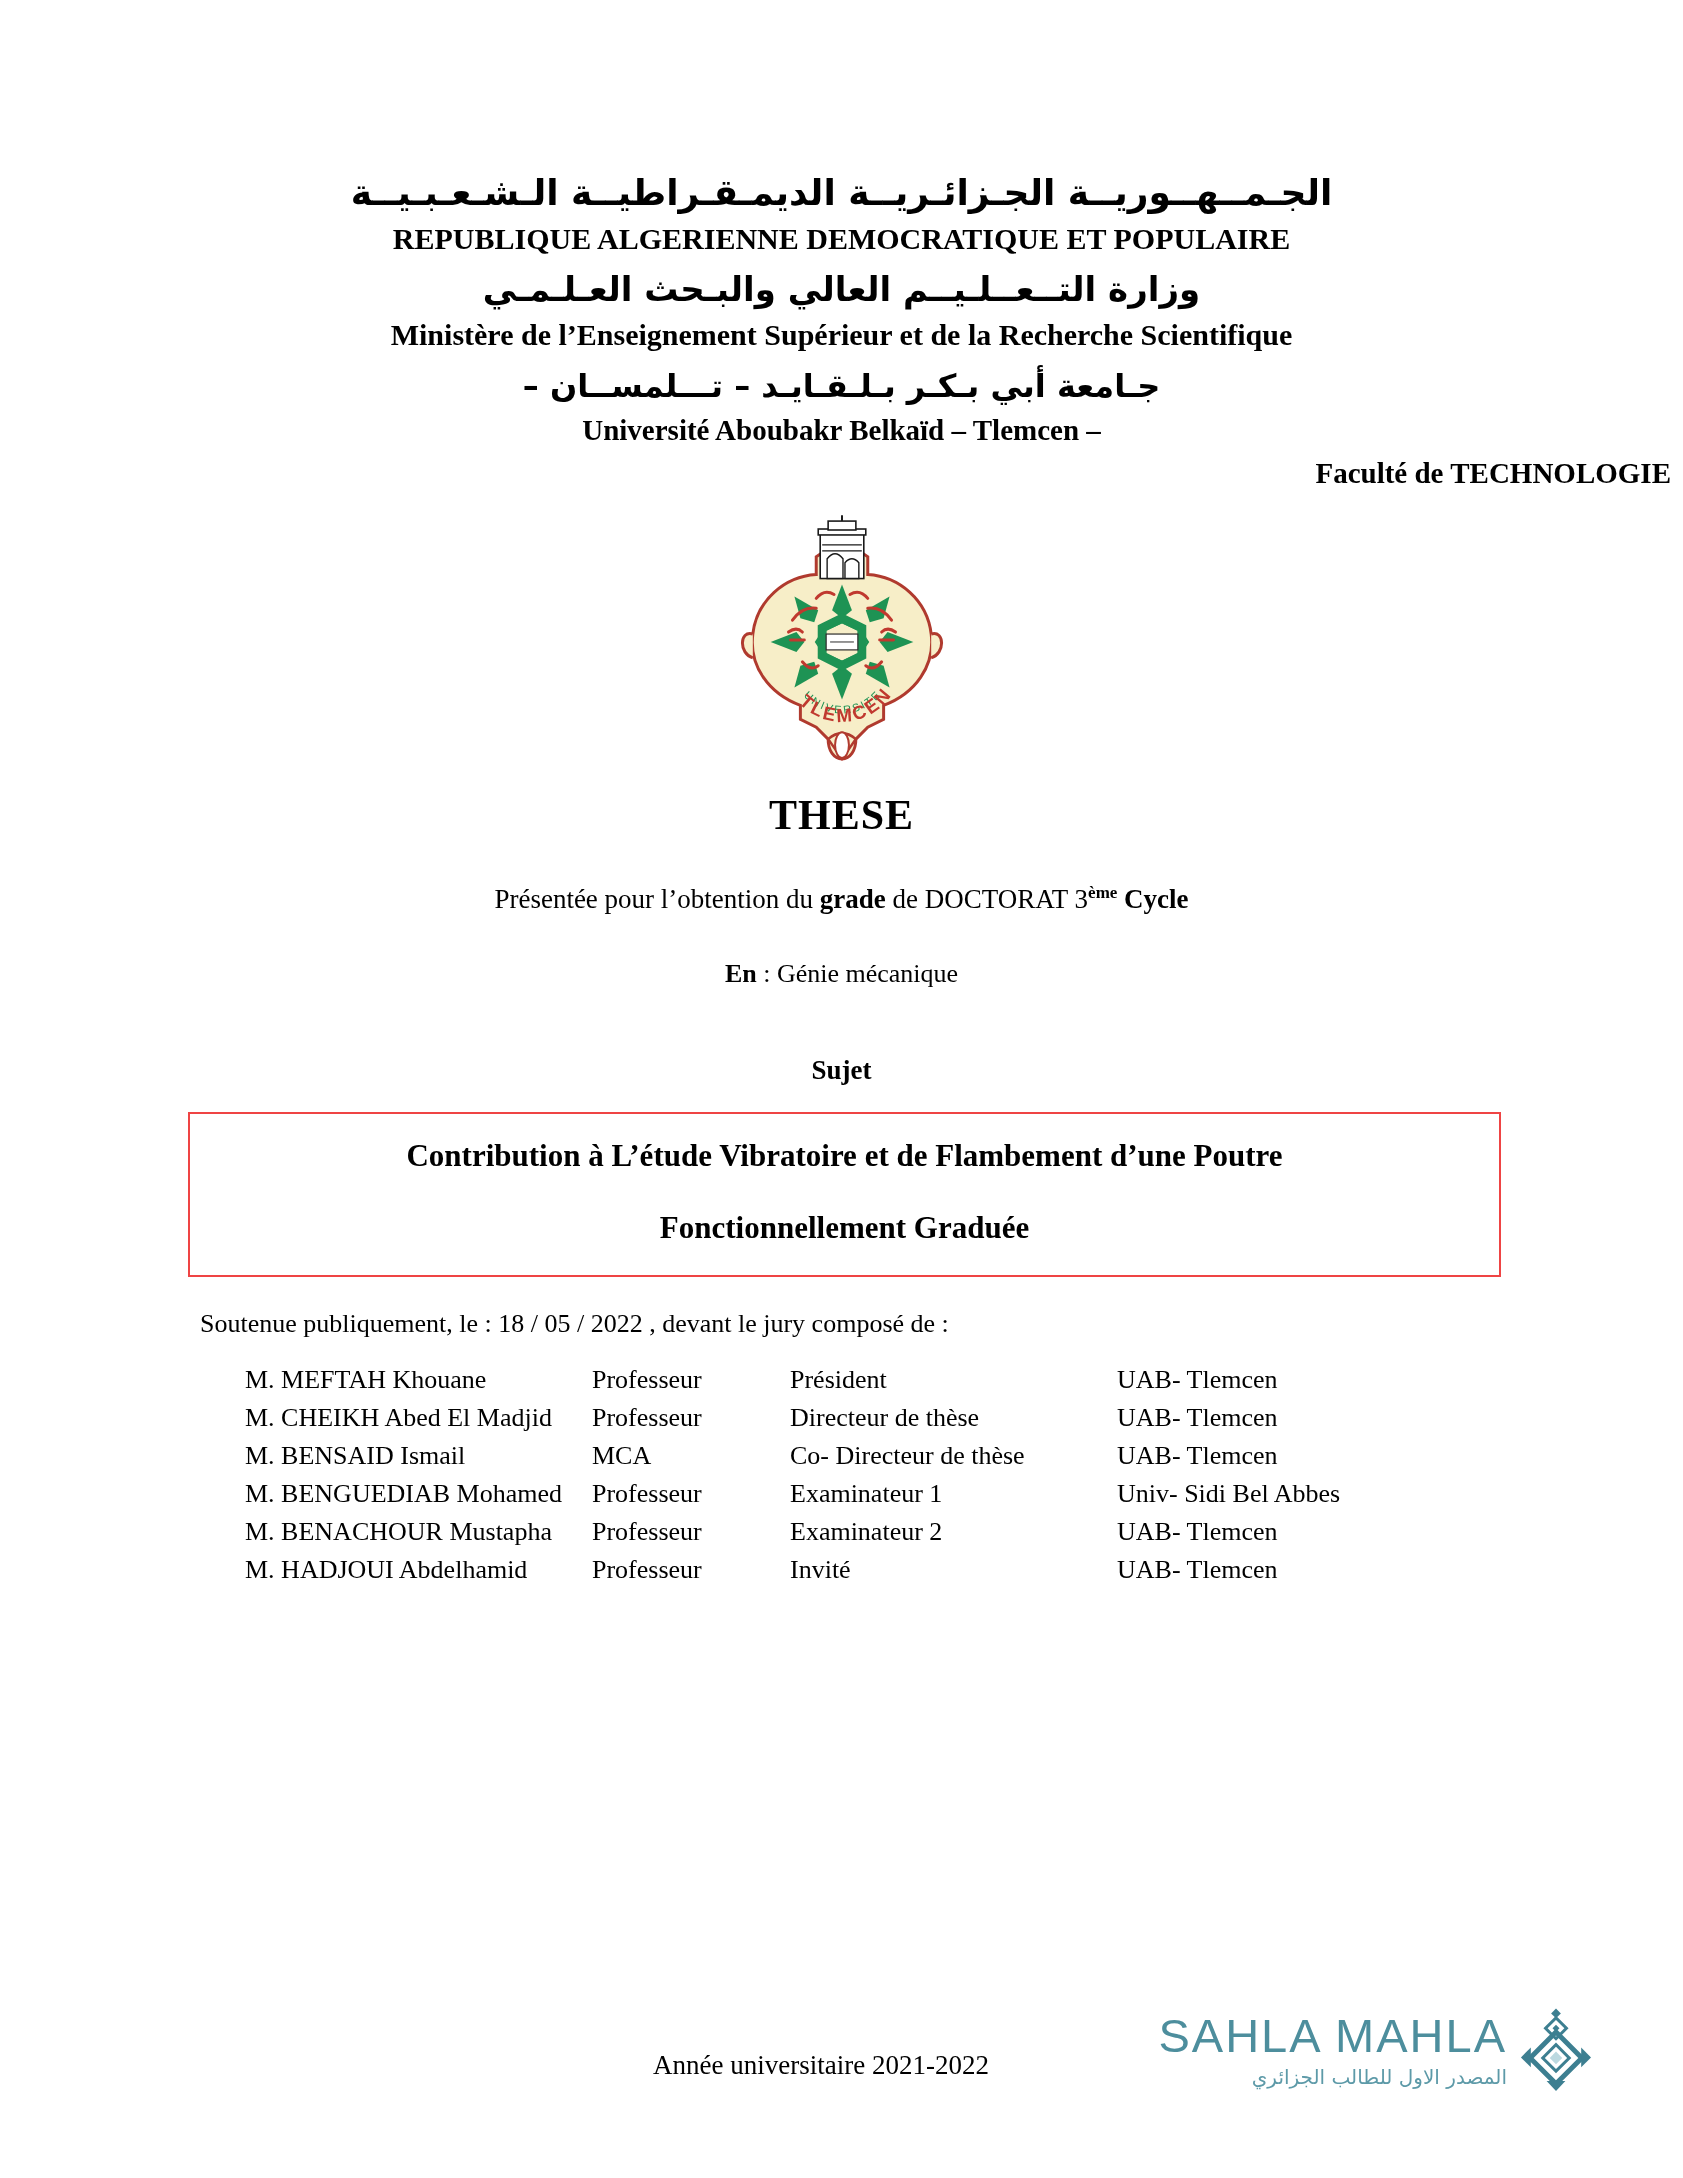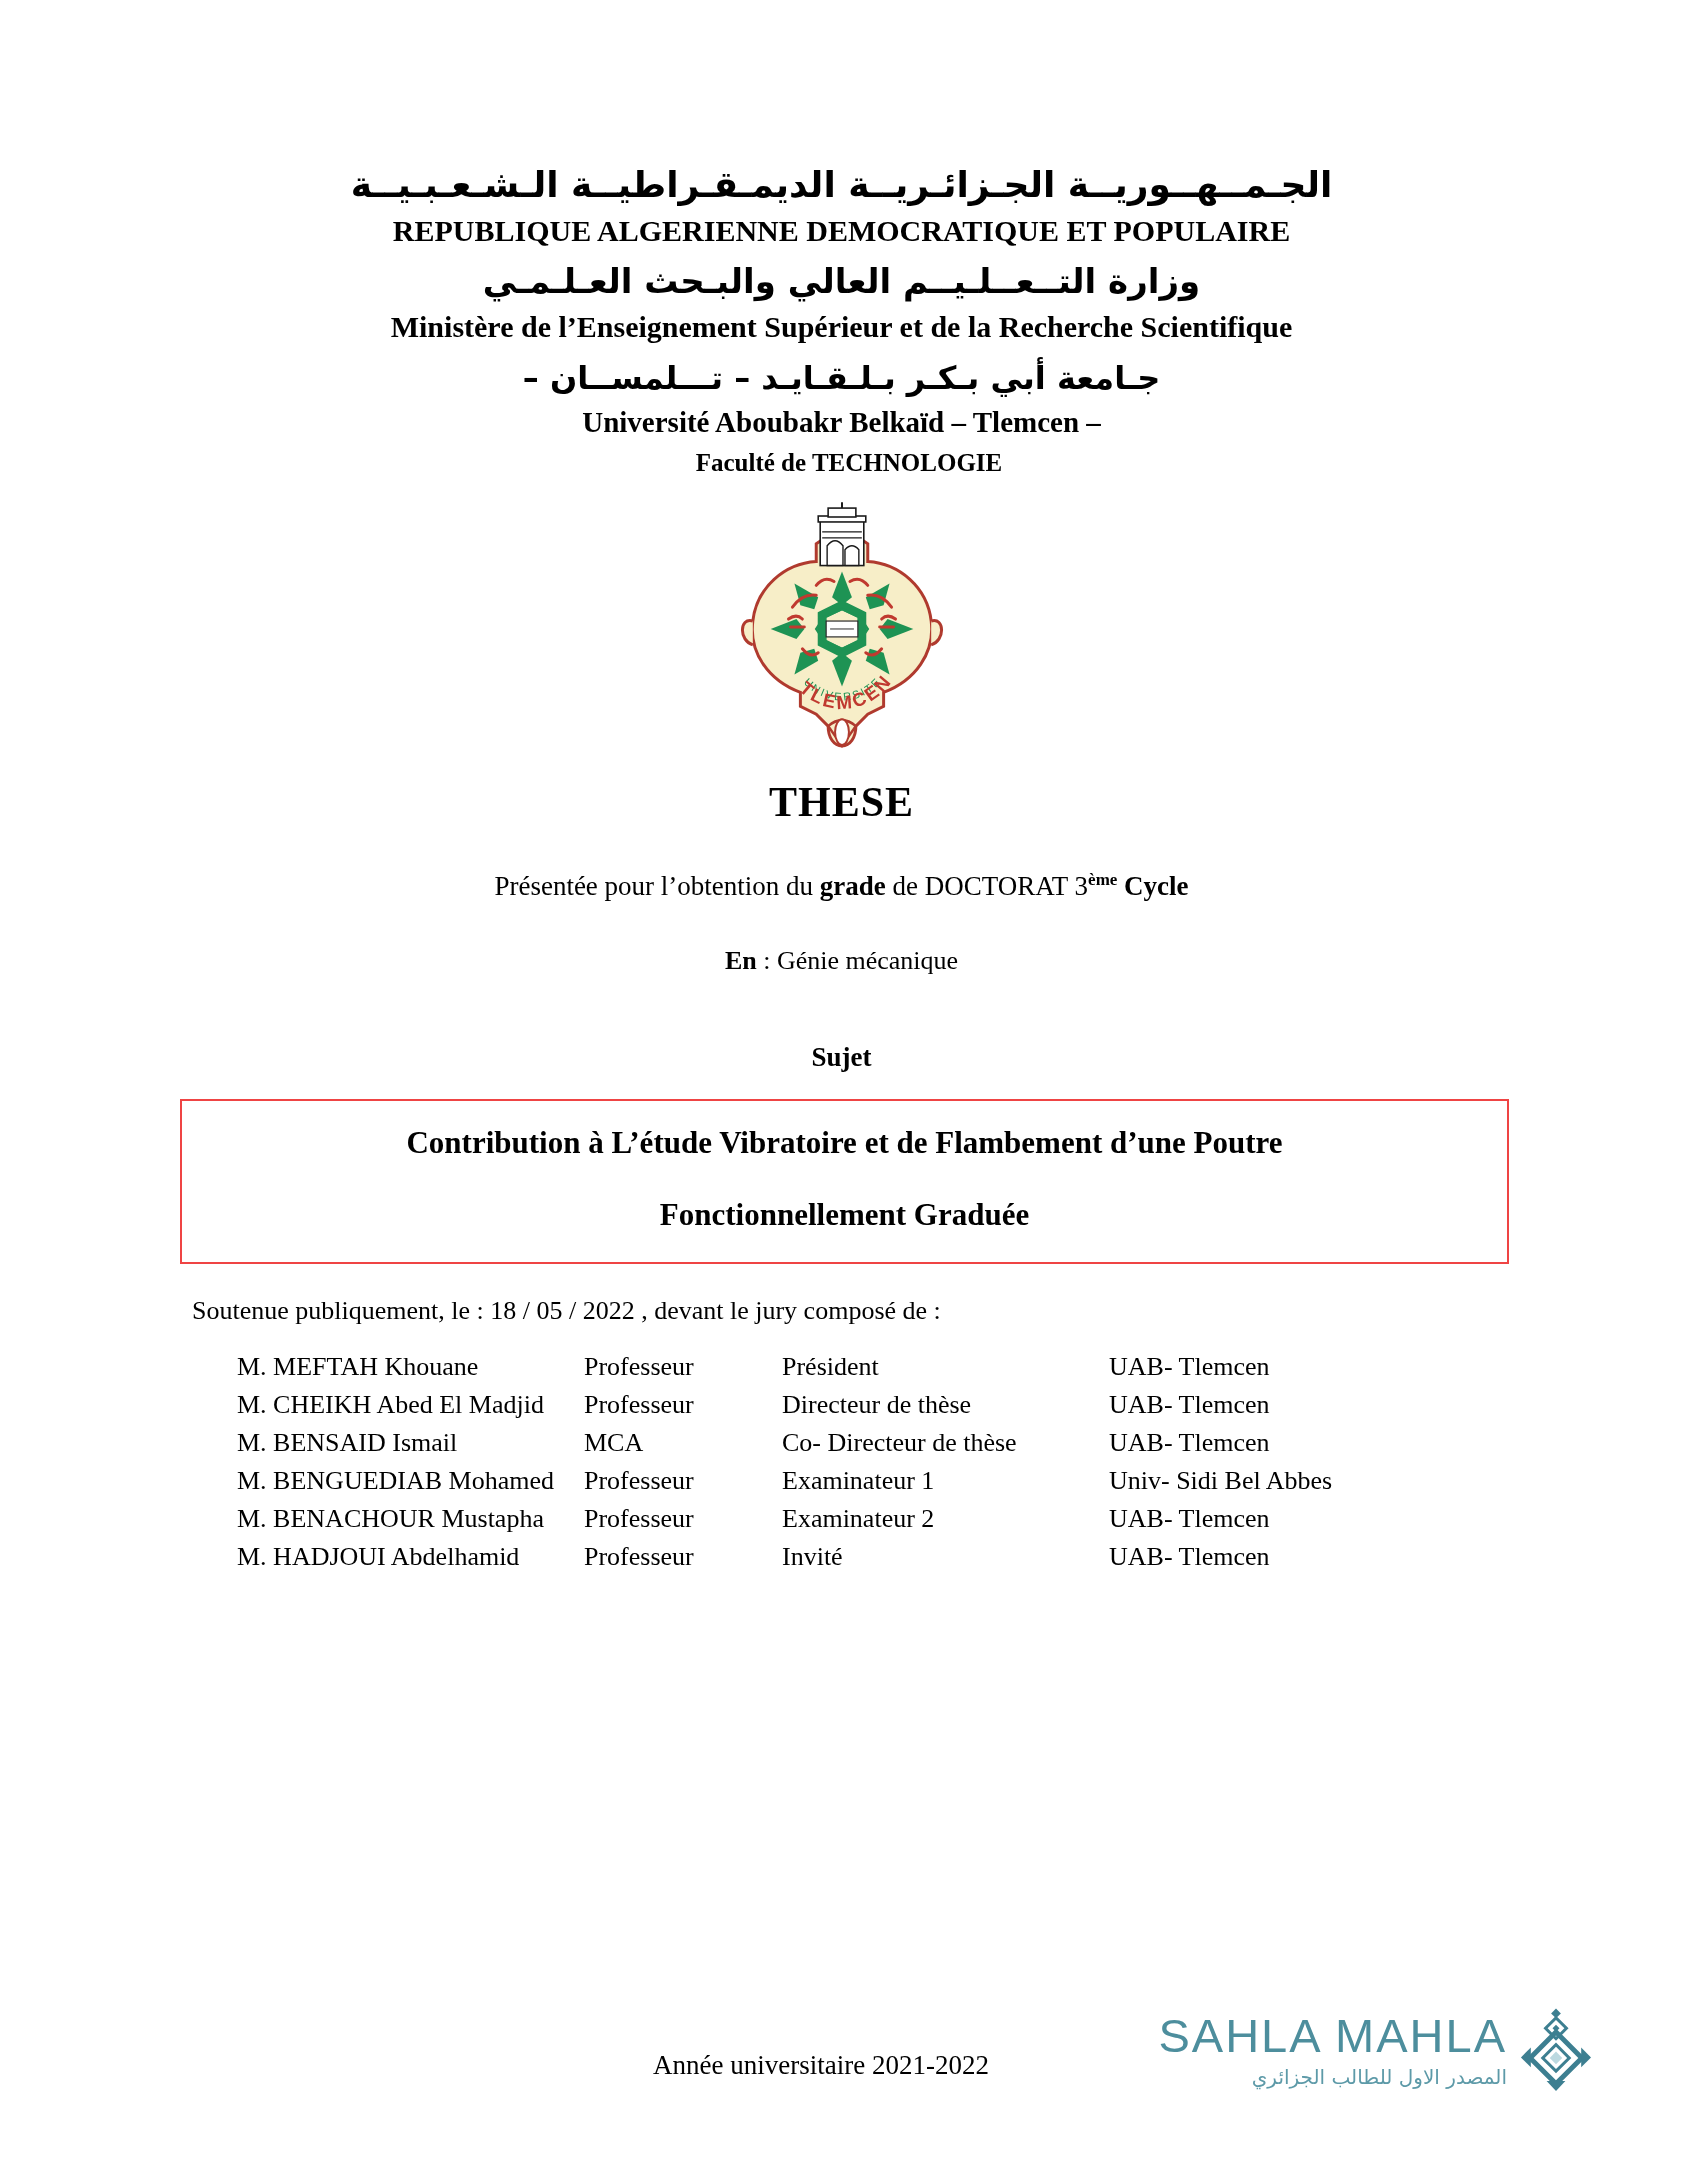--- a/index.html
+++ b/index.html
@@ -11,21 +11,21 @@
     width: 1683px;
     height: 2178px;
     position: relative;
     font-family: "Liberation Serif", "DejaVu Serif", serif;
     color: #000000;
     overflow: hidden;
   }
   .page {
     position: absolute;
     inset: 0;
-    padding: 4px;
+    padding: 12px;
   }
 
   
   .header {
     text-align: center;
     padding-top: 158px;
   }
   .ar-line {
     font-family: "DejaVu Sans", "Liberation Sans", sans-serif;
     font-weight: bold;
@@ -38,21 +38,21 @@
   .ar-2 { font-size: 34px; margin: 10px 0 2px 0; }
   .ar-3 { font-size: 32px; margin: 12px 0 2px 0; }
 
   .fr-line {
     font-weight: bold;
     line-height: 1.3;
   }
   .fr-1 { font-size: 30px; margin: 2px 0 0 0; }
   .fr-2 { font-size: 30px; margin: 4px 0 0 0; }
   .fr-3 { font-size: 29px; margin: 6px 0 0 0; }
-  .fr-4 { font-size: 25px; margin: 6px 0 0 15px; }
+  .fr-4 { font-size: 29px; margin: 6px 0 0 15px; text-align: right; }
 
   
   .logo-wrap {
     display: flex;
     justify-content: center;
     margin-top: 22px;
   }
   .logo-svg { display: block; }
 
   

